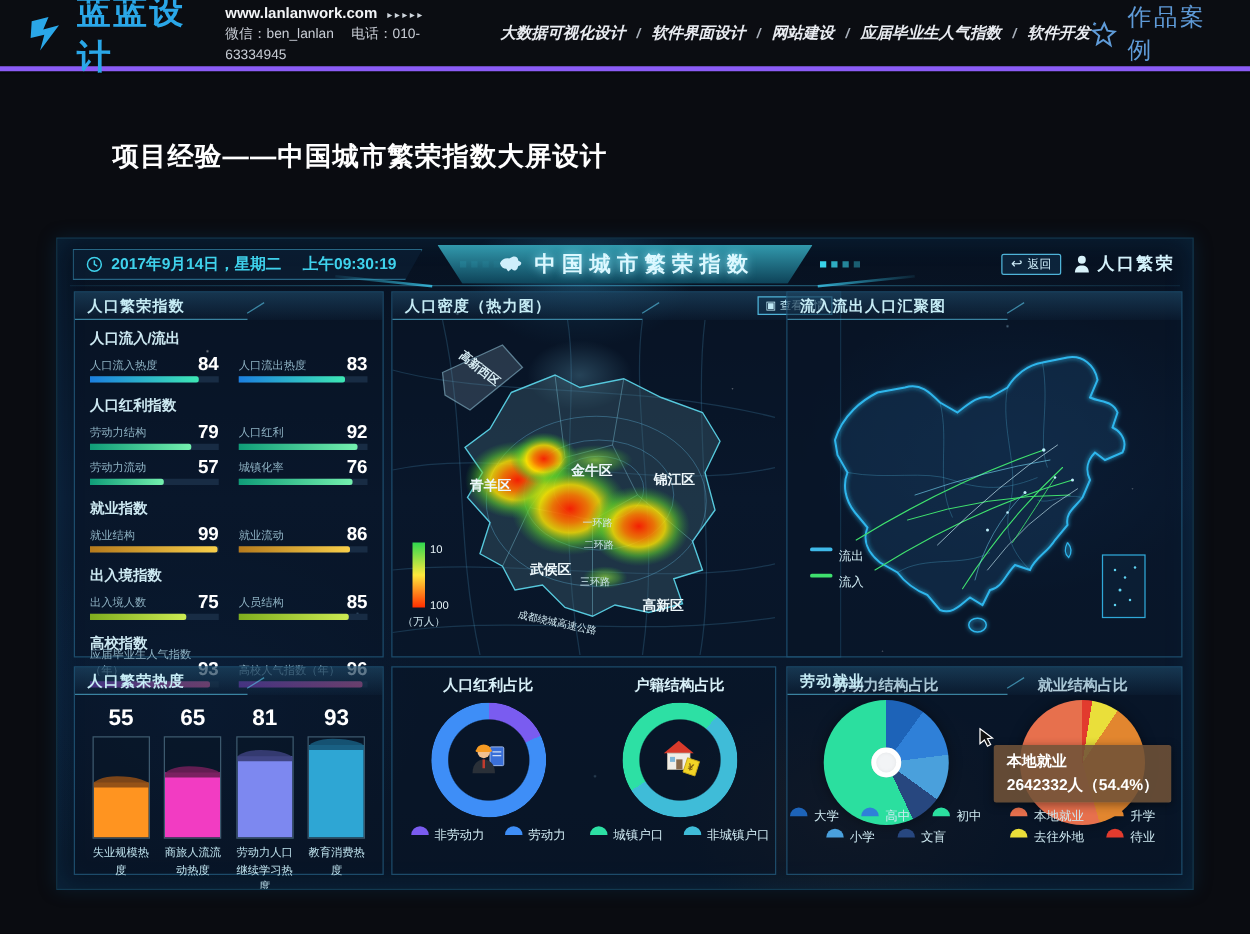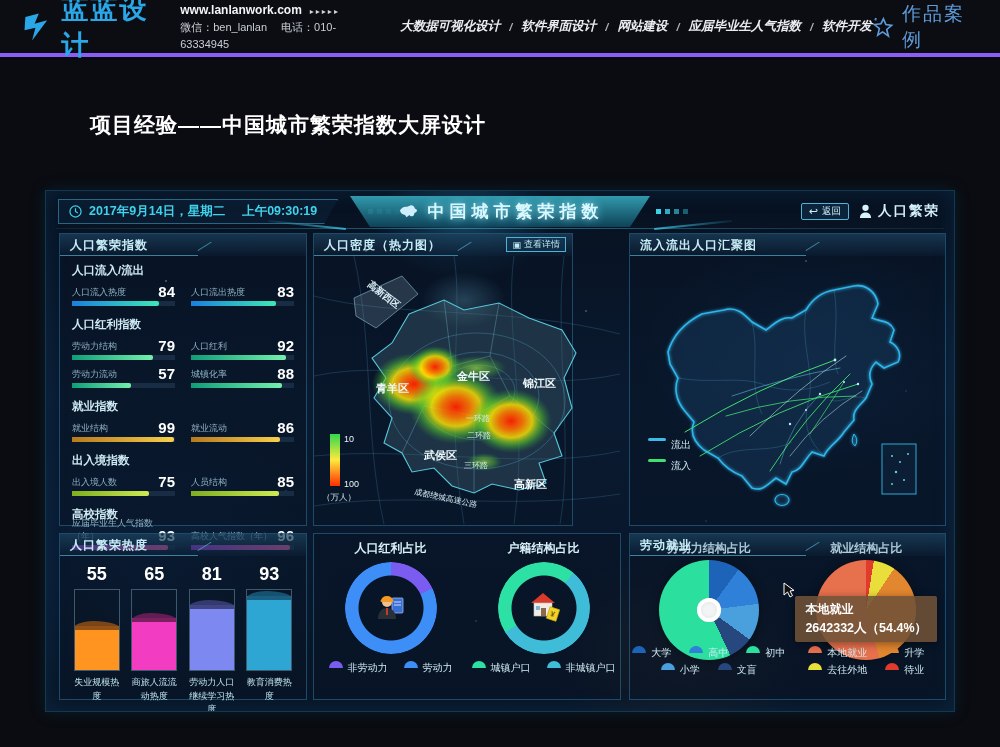--- a/index.html
+++ b/index.html
@@ -67,21 +67,21 @@
   .back-btn { display:flex; align-items:center; gap:4px; height:17px; padding:0 7px; border:1px solid #4fb3d8; border-radius:2px; background:rgba(20,60,90,.45); color:#cfeefa; font-size:9.5px; cursor:pointer; }
   .back-btn .arr { font-size:11px; line-height:1; }
   .user { display:flex; align-items:center; gap:6px; color:#d4f2fb; font-size:13.5px; font-weight:700; letter-spacing:2px; }
 
   
   .panel { position:absolute; border:1px solid rgba(45,120,160,.55); background:rgba(8,20,38,.50); }
   .p-head { position:relative; height:22px; line-height:22px; padding-left:10px; color:#c6ecf5; font-size:12px; font-weight:700; letter-spacing:1px; background:linear-gradient(180deg, rgba(40,95,130,.45), rgba(20,50,80,.15)); }
   .p-head::after { content:""; position:absolute; left:0; bottom:0; width:56%; height:1px; background:rgba(90,200,235,.6); }
   .p-head::before { content:""; position:absolute; left:56%; bottom:5px; width:16px; height:1px; background:rgba(90,200,235,.6); transform:rotate(-32deg); transform-origin:left bottom; }
   .pn-left  { left:13px;  top:42px; width:248px; height:293px; }
-  .pn-mid   { left:267px; top:42px; width:260px; height:293px; }
+  .pn-mid   { left:267px; top:42px; width:360px; height:293px; }
   .pn-right { left:583px; top:42px; width:317px; height:293px; }
   .pn-bl    { left:13px;  top:342px; width:248px; height:167px; }
   .pn-bm    { left:267px; top:342px; width:308px; height:167px; }
   .pn-br    { left:583px; top:342px; width:317px; height:167px; }
 
   
   .sec { padding:0 12px; }
   .sec-h { color:#cde9f2; font-size:11.5px; font-weight:700; margin:7px 0 4px; }
   .mgrid { display:grid; grid-template-columns:1fr 1fr; column-gap:16px; }
   .metric { margin-bottom:4px; }
@@ -260,21 +260,21 @@
                 <span class="lb">劳动力流动</span>
                 <span class="vl">57</span>
               </div>
             <div class="bar">
                 <div class="fill" style="width: 57%; background: linear-gradient(90deg, rgb(15, 157, 120), rgb(116, 240, 174));"></div>
               </div>
           </div>
           <div class="metric">
             <div class="row">
                 <span class="lb">城镇化率</span>
-                <span class="vl">88</span>
+                <span class="vl">76</span>
               </div>
             <div class="bar">
                 <div class="fill" style="width: 88%; background: linear-gradient(90deg, rgb(15, 157, 120), rgb(116, 240, 174));"></div>
               </div>
           </div>
         </div>
         <div class="sec-h">就业指数</div>
         <div class="mgrid">
           <div class="metric">
             <div class="row">

